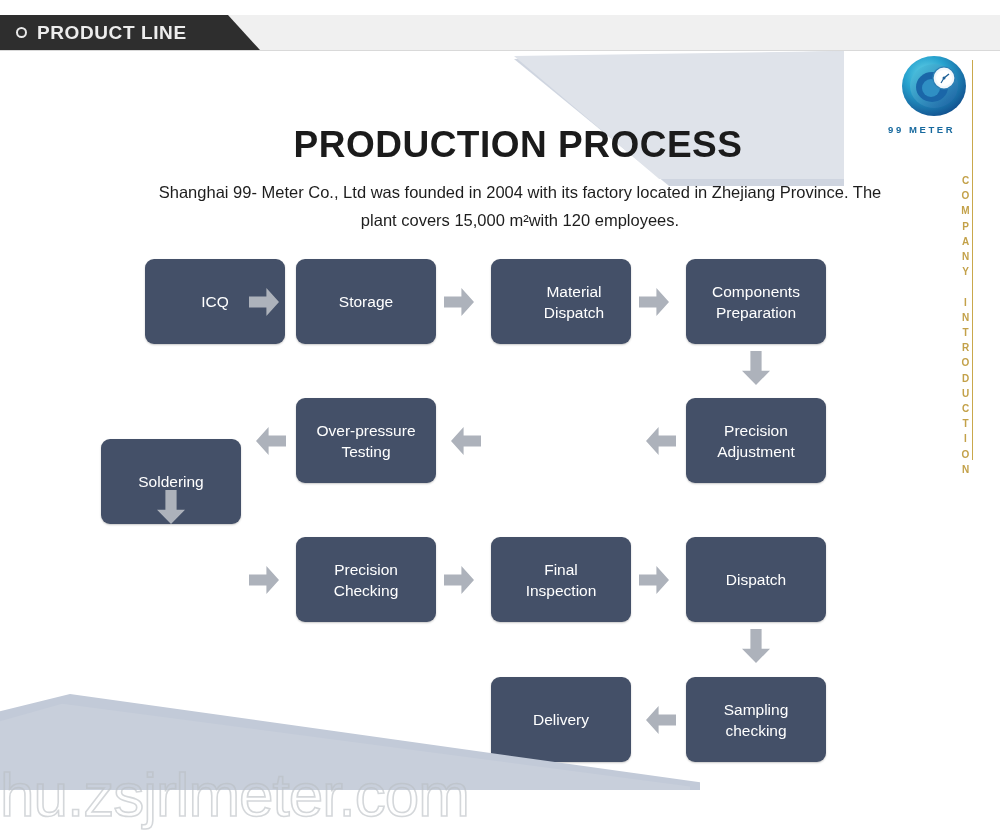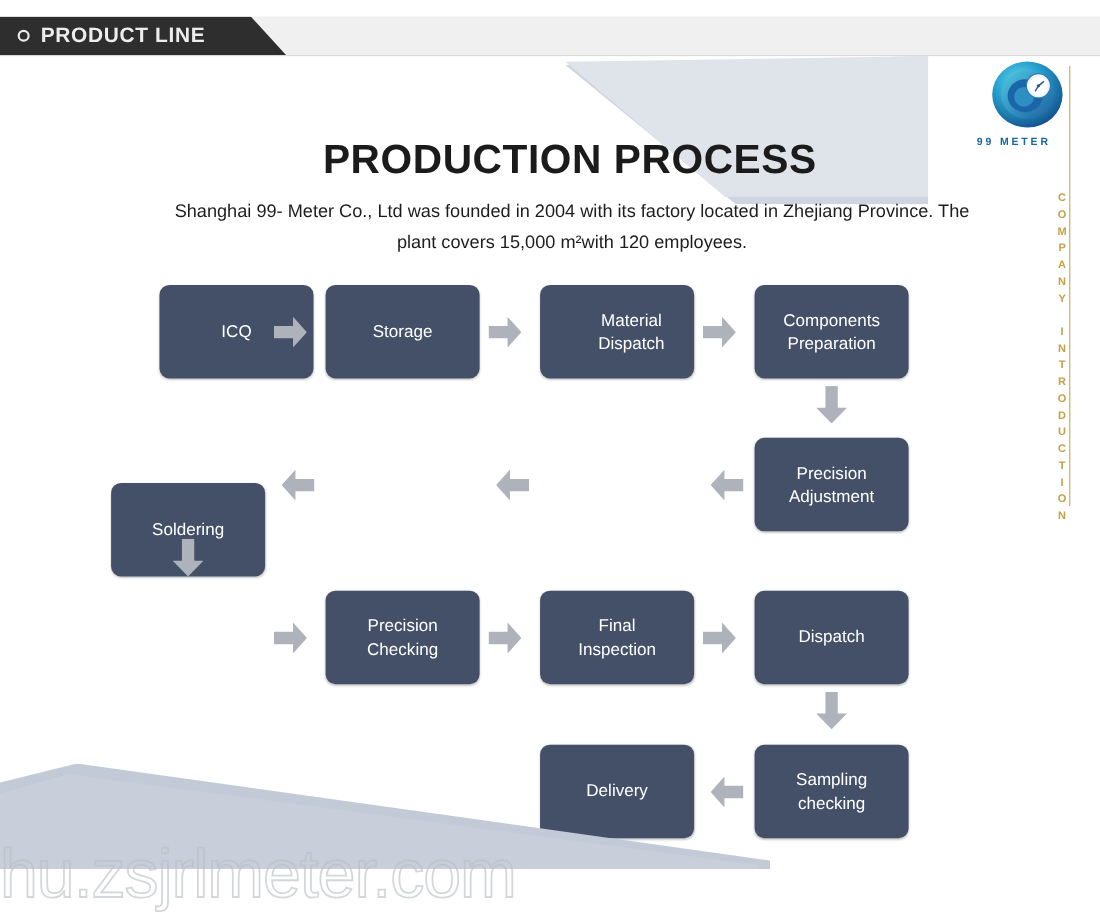--- a/index.html
+++ b/index.html
@@ -213,20 +213,26 @@
 
     <div class="arr arr-d" style="left:742px; top:351px;"></div>
 
     <div class="node" style="left:101px; top:398px;margin-top:41px;">
       <div>
           <span>Soldering</span>
           <span></span>
         </div>
     </div>
     <div class="arr arr-l" style="left:256px; top:427px;"></div>
+    <div class="node" style="left:296px; top:398px;">
+      <div>
+          <span>Over-pressure</span>
+          <span>Testing</span>
+        </div>
+    </div>
     <div class="arr arr-l" style="left:451px; top:427px;"></div>
     <div class="arr arr-l" style="left:646px; top:427px;"></div>
     <div class="node" style="left:686px; top:398px;">
       <div>
           <span>Precision</span>
           <span>Adjustment</span>
         </div>
     </div>
 
     <div class="arr arr-d" style="left:157px; top:490px;"></div>

